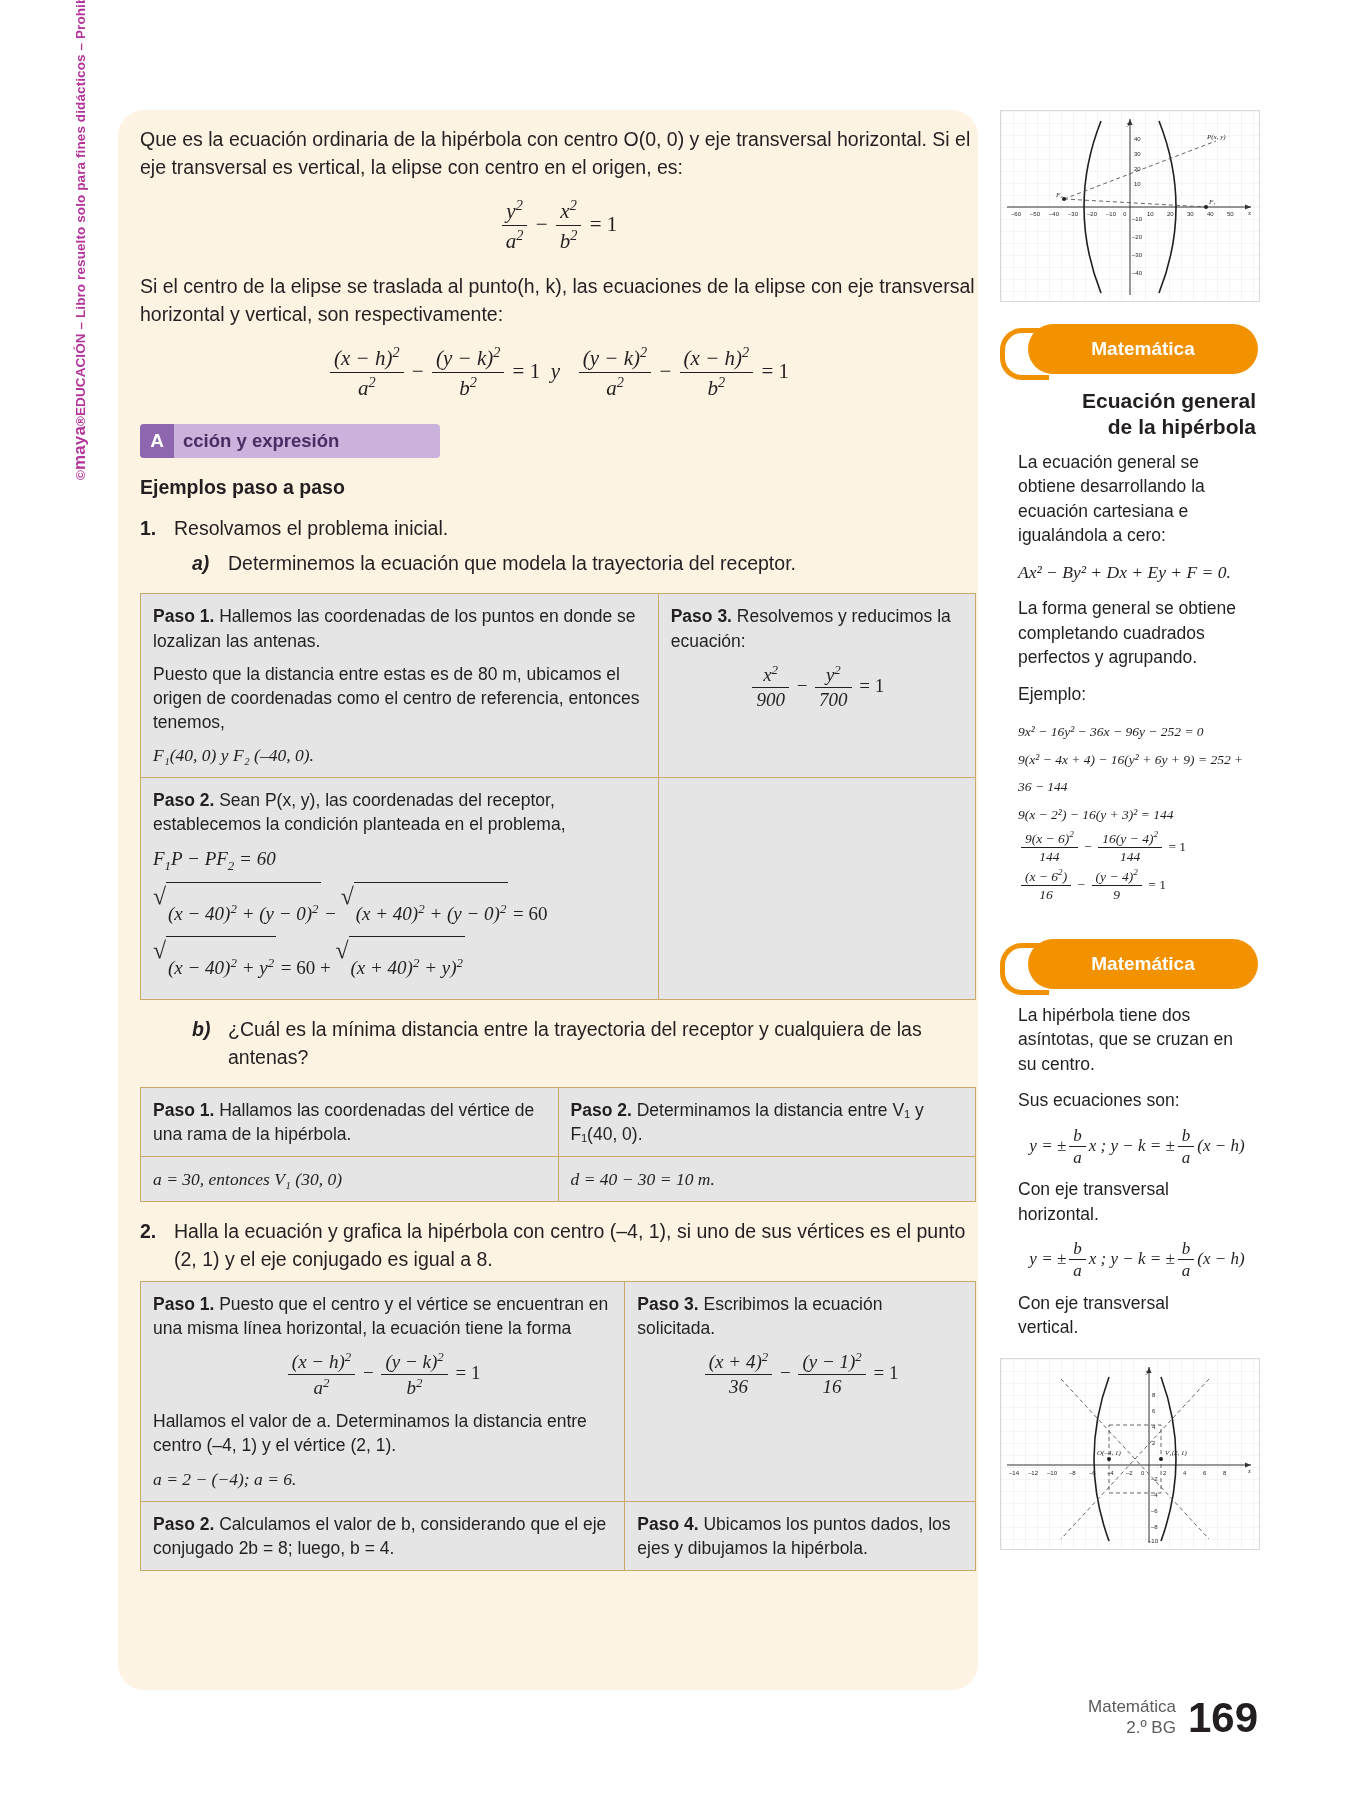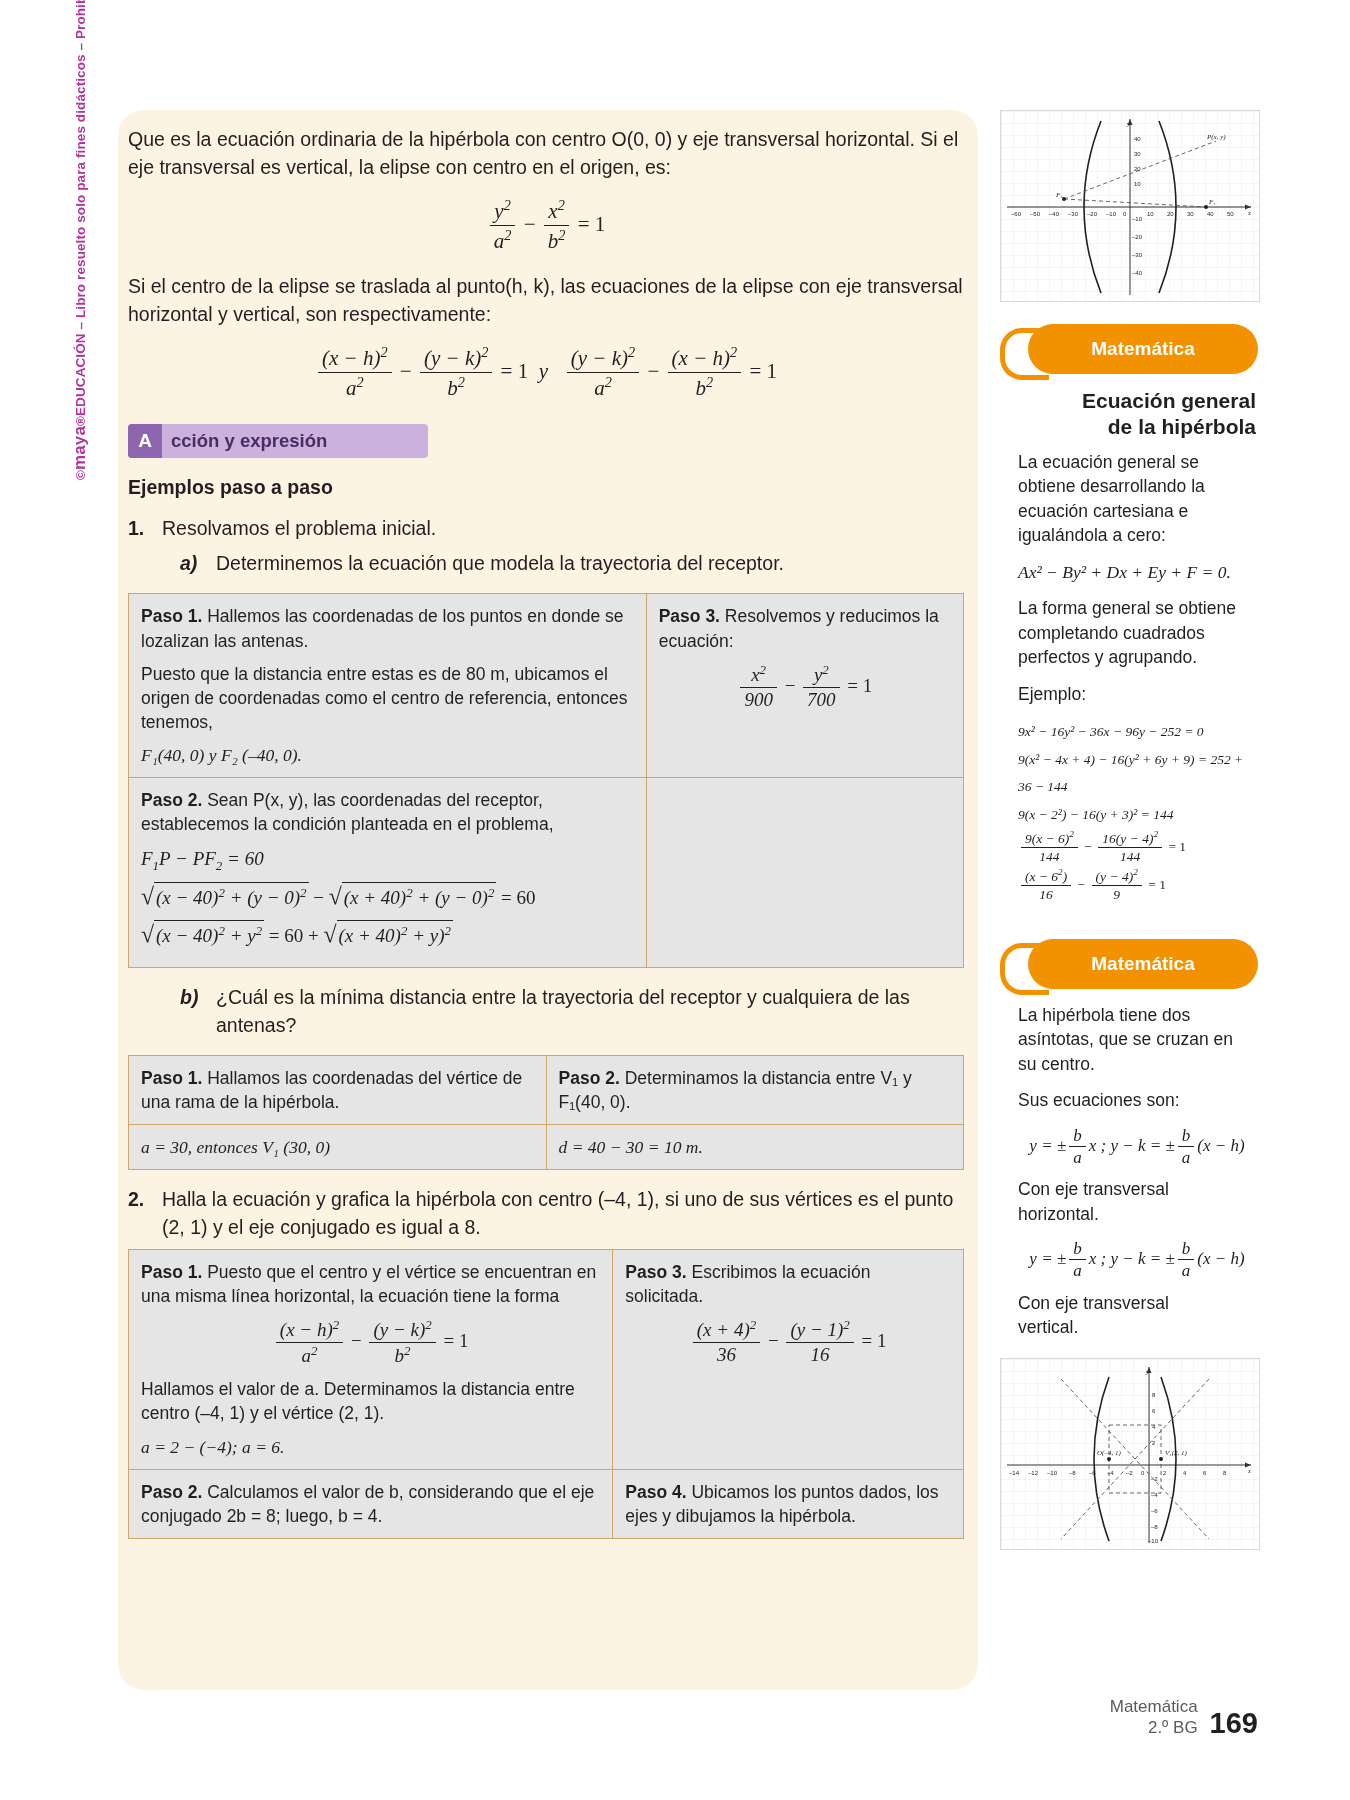--- a/index.html
+++ b/index.html
@@ -34,21 +34,21 @@
   
   .main-panel{
     position:absolute;
     left:118px; top:110px;
     width:860px; height:1580px;
     background:#fdf3e3;
     border-radius:26px;
   }
   .main-inner{
     position:absolute;
-    left:128px; top:126px;
+    left:140px; top:126px;
     width:836px;
   }
 
   p.body{
     font-size:19.5px;
     line-height:1.42;
     margin:0 0 16px 0;
     color:#231f20;
   }
 
@@ -146,21 +146,21 @@
   .rad{display:inline-block;position:relative;padding-left:13px;}
   .rad:before{
     content:"\221A";
     position:absolute;left:0;top:-2px;
     font-size:1.25em;
     font-style:normal;
   }
   .rad .under{
     display:inline-block;
     border-top:1.2px solid #231f20;
-    padding:1px 2px 0 2px;
+    padding:17px 2px 0 2px;
   }
 
   
   .right-col{
     position:absolute;
     left:1000px; top:110px;
     width:258px;
   }
 
   .graph-box{
@@ -226,21 +226,21 @@
     align-items:flex-end;
     gap:12px;
   }
   .footer .lbl{
     font-size:17px;
     color:#5b5b5b;
     line-height:1.25;
     text-align:right;
   }
   .footer .pg{
-    font-size:29px;
+    font-size:42px;
     font-weight:bold;
     color:#231f20;
     line-height:0.95;
   }
 
   svg{display:block;}
 </style>
 </head>
 <body>
 

